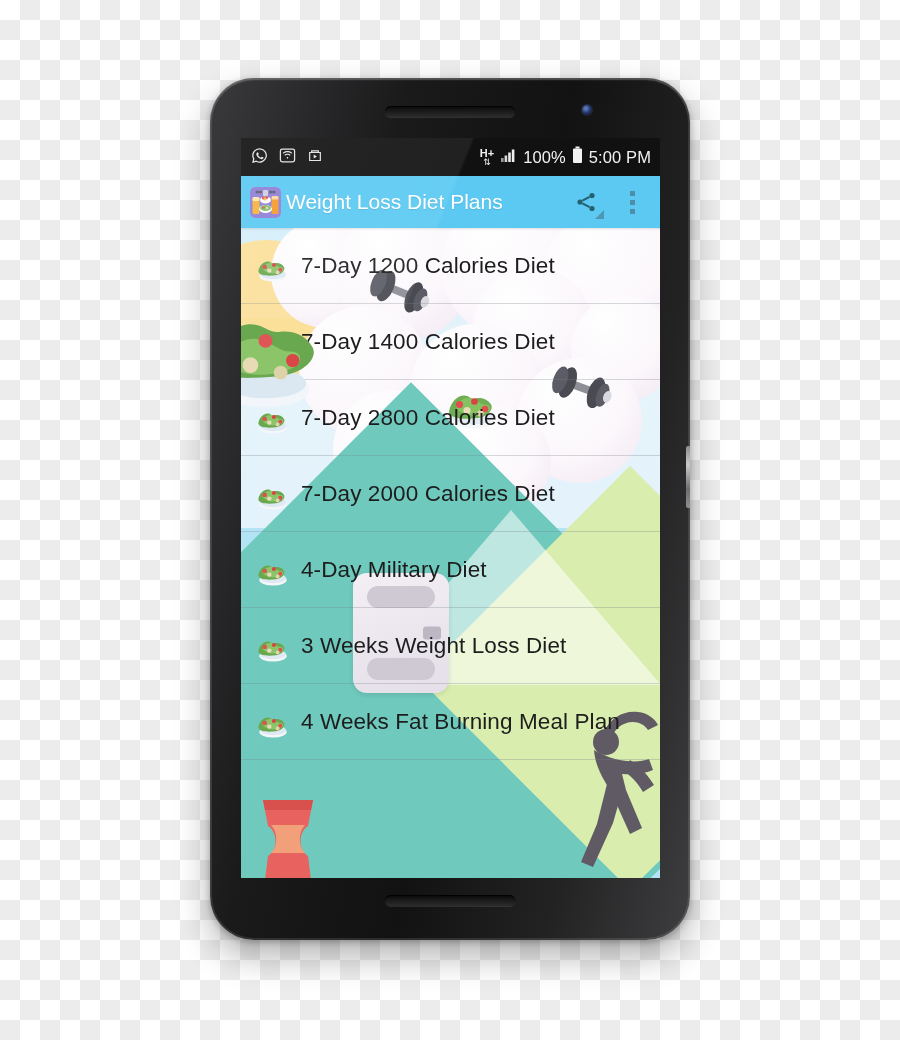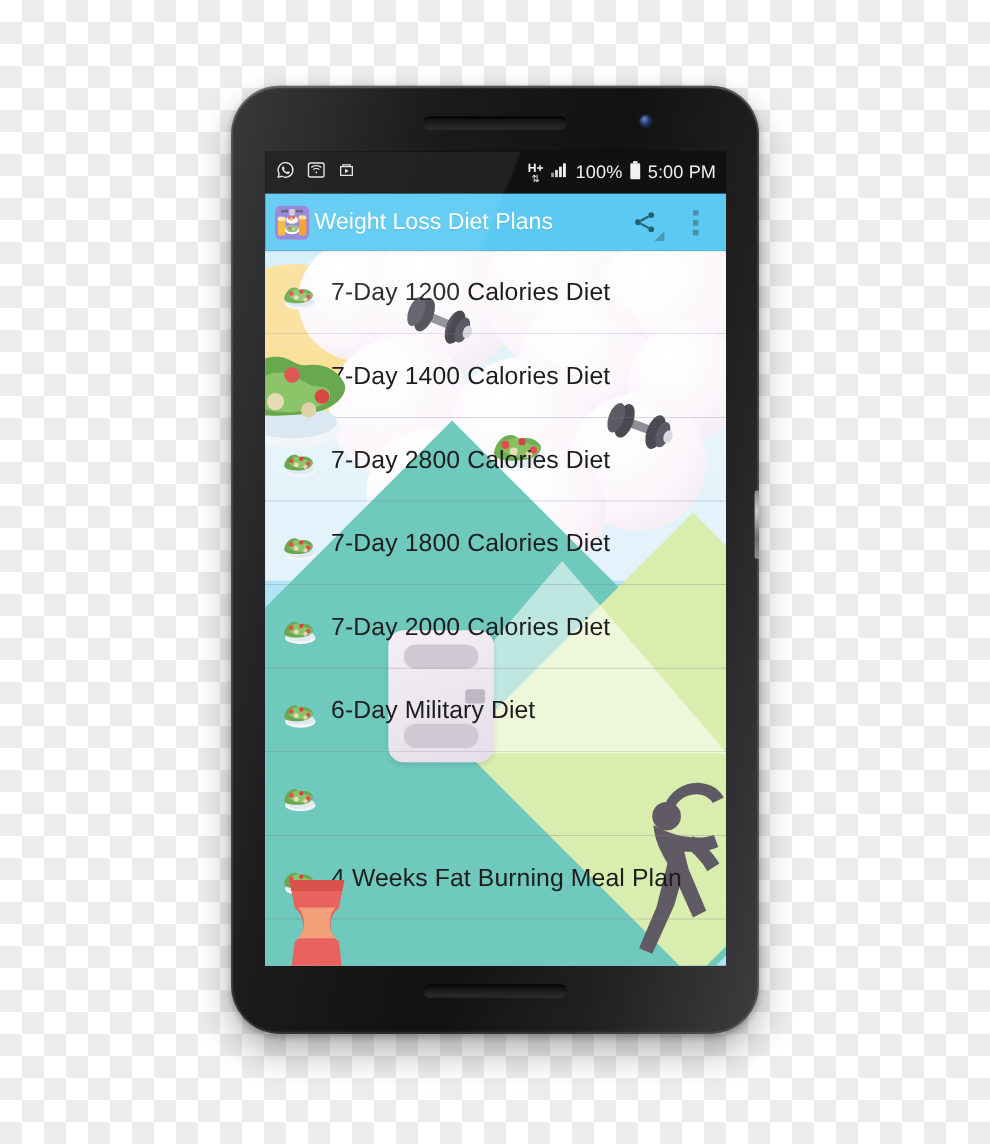--- a/index.html
+++ b/index.html
@@ -397,36 +397,20 @@
               <circle cx="15" cy="19" r="2.4" fill="#e04e4e"></circle>
                 <circle cx="25" cy="17" r="2.2" fill="#d94343"></circle>
               <circle cx="32" cy="22" r="2.2" fill="#e04e4e"></circle>
                 <circle cx="20" cy="23" r="2.4" fill="#e9ddb8"></circle>
               <circle cx="29" cy="25" r="2.1" fill="#e3d6ad"></circle>
             </svg>
           </span>
           <span class="row-label">7-Day 2800 Calories Diet</span>
         </div>
 
-        <div class="row">
-          <span class="row-icon">
-            <svg width="44" height="40" viewBox="0 0 48 36">
-              <ellipse cx="24" cy="29" rx="15" ry="6" fill="#f4f7fa"></ellipse>
-                <ellipse cx="24" cy="27" rx="14" ry="5.4" fill="#dfe9f2"></ellipse>
-              <path fill="#6aa84f" d="M8 24c1-7 6-11 10-11s4 3 8 2 8 1 10 4-2 8-9 9-18 1-19-4z"></path>
-              <path fill="#8cc46a" d="M13 20c2-4 6-6 10-5s6 4 9 4 4 2 3 4-9 4-14 3-9-4-8-6z"></path>
-              <circle cx="15" cy="19" r="2.4" fill="#e04e4e"></circle>
-                <circle cx="25" cy="17" r="2.2" fill="#d94343"></circle>
-              <circle cx="32" cy="22" r="2.2" fill="#e04e4e"></circle>
-                <circle cx="20" cy="23" r="2.4" fill="#e9ddb8"></circle>
-              <circle cx="29" cy="25" r="2.1" fill="#e3d6ad"></circle>
-            </svg>
-          </span>
-          <span class="row-label">7-Day 1800 Calories Diet</span>
-        </div>
 
         <div class="row">
           <span class="row-icon">
             <svg width="44" height="40" viewBox="0 0 48 36">
               <ellipse cx="24" cy="29" rx="15" ry="6" fill="#f4f7fa"></ellipse>
                 <ellipse cx="24" cy="27" rx="14" ry="5.4" fill="#dfe9f2"></ellipse>
               <path fill="#6aa84f" d="M8 24c1-7 6-11 10-11s4 3 8 2 8 1 10 4-2 8-9 9-18 1-19-4z"></path>
               <path fill="#8cc46a" d="M13 20c2-4 6-6 10-5s6 4 9 4 4 2 3 4-9 4-14 3-9-4-8-6z"></path>
               <circle cx="15" cy="19" r="2.4" fill="#e04e4e"></circle>
                 <circle cx="25" cy="17" r="2.2" fill="#d94343"></circle>
@@ -445,37 +429,38 @@
                 <ellipse cx="24" cy="27" rx="14" ry="5.4" fill="#dfe9f2"></ellipse>
               <path fill="#6aa84f" d="M8 24c1-7 6-11 10-11s4 3 8 2 8 1 10 4-2 8-9 9-18 1-19-4z"></path>
               <path fill="#8cc46a" d="M13 20c2-4 6-6 10-5s6 4 9 4 4 2 3 4-9 4-14 3-9-4-8-6z"></path>
               <circle cx="15" cy="19" r="2.4" fill="#e04e4e"></circle>
                 <circle cx="25" cy="17" r="2.2" fill="#d94343"></circle>
               <circle cx="32" cy="22" r="2.2" fill="#e04e4e"></circle>
                 <circle cx="20" cy="23" r="2.4" fill="#e9ddb8"></circle>
               <circle cx="29" cy="25" r="2.1" fill="#e3d6ad"></circle>
             </svg>
           </span>
-          <span class="row-label">6-Day Military Diet</span>
-        </div>
-
-        <div class="row">
-          <span class="row-icon">
-            <svg width="44" height="40" viewBox="0 0 48 36">
-              <ellipse cx="24" cy="29" rx="15" ry="6" fill="#f4f7fa"></ellipse>
-                <ellipse cx="24" cy="27" rx="14" ry="5.4" fill="#dfe9f2"></ellipse>
-              <path fill="#6aa84f" d="M8 24c1-7 6-11 10-11s4 3 8 2 8 1 10 4-2 8-9 9-18 1-19-4z"></path>
-              <path fill="#8cc46a" d="M13 20c2-4 6-6 10-5s6 4 9 4 4 2 3 4-9 4-14 3-9-4-8-6z"></path>
-              <circle cx="15" cy="19" r="2.4" fill="#e04e4e"></circle>
-                <circle cx="25" cy="17" r="2.2" fill="#d94343"></circle>
-              <circle cx="32" cy="22" r="2.2" fill="#e04e4e"></circle>
-                <circle cx="20" cy="23" r="2.4" fill="#e9ddb8"></circle>
-              <circle cx="29" cy="25" r="2.1" fill="#e3d6ad"></circle>
-            </svg>
-          </span>
+          <span class="row-label">4-Day Military Diet</span>
+        </div>
+
+        <div class="row">
+          <span class="row-icon">
+            <svg width="44" height="40" viewBox="0 0 48 36">
+              <ellipse cx="24" cy="29" rx="15" ry="6" fill="#f4f7fa"></ellipse>
+                <ellipse cx="24" cy="27" rx="14" ry="5.4" fill="#dfe9f2"></ellipse>
+              <path fill="#6aa84f" d="M8 24c1-7 6-11 10-11s4 3 8 2 8 1 10 4-2 8-9 9-18 1-19-4z"></path>
+              <path fill="#8cc46a" d="M13 20c2-4 6-6 10-5s6 4 9 4 4 2 3 4-9 4-14 3-9-4-8-6z"></path>
+              <circle cx="15" cy="19" r="2.4" fill="#e04e4e"></circle>
+                <circle cx="25" cy="17" r="2.2" fill="#d94343"></circle>
+              <circle cx="32" cy="22" r="2.2" fill="#e04e4e"></circle>
+                <circle cx="20" cy="23" r="2.4" fill="#e9ddb8"></circle>
+              <circle cx="29" cy="25" r="2.1" fill="#e3d6ad"></circle>
+            </svg>
+          </span>
+          <span class="row-label">3 Weeks Weight Loss Diet</span>
         </div>
 
 
         <div class="row">
           <span class="row-icon">
             <svg width="44" height="40" viewBox="0 0 48 36">
               <ellipse cx="24" cy="29" rx="15" ry="6" fill="#f4f7fa"></ellipse>
                 <ellipse cx="24" cy="27" rx="14" ry="5.4" fill="#dfe9f2"></ellipse>
               <path fill="#6aa84f" d="M8 24c1-7 6-11 10-11s4 3 8 2 8 1 10 4-2 8-9 9-18 1-19-4z"></path>
               <path fill="#8cc46a" d="M13 20c2-4 6-6 10-5s6 4 9 4 4 2 3 4-9 4-14 3-9-4-8-6z"></path>

